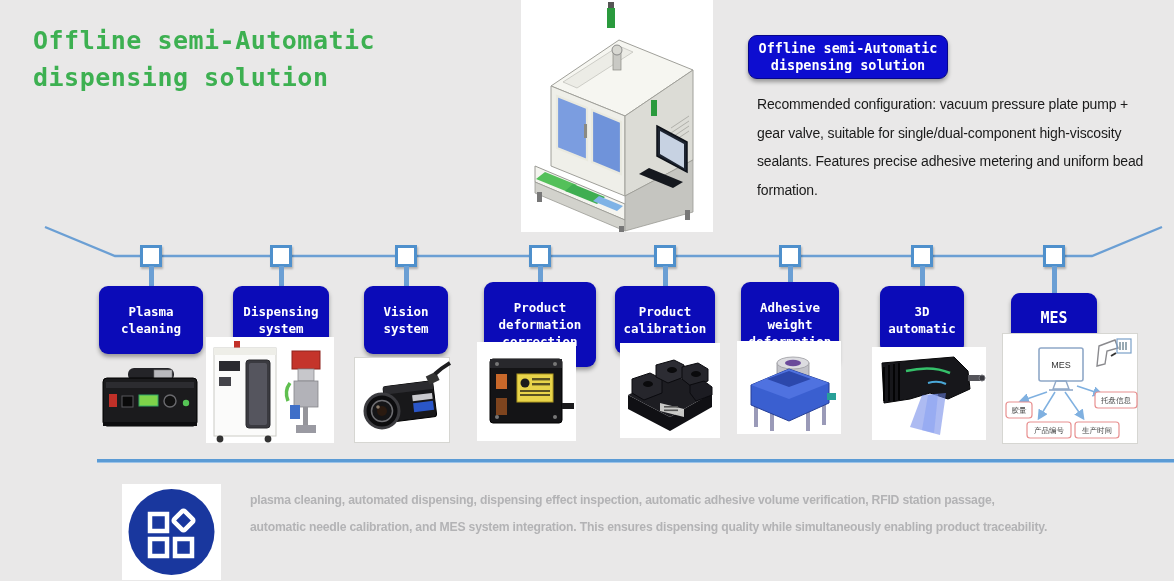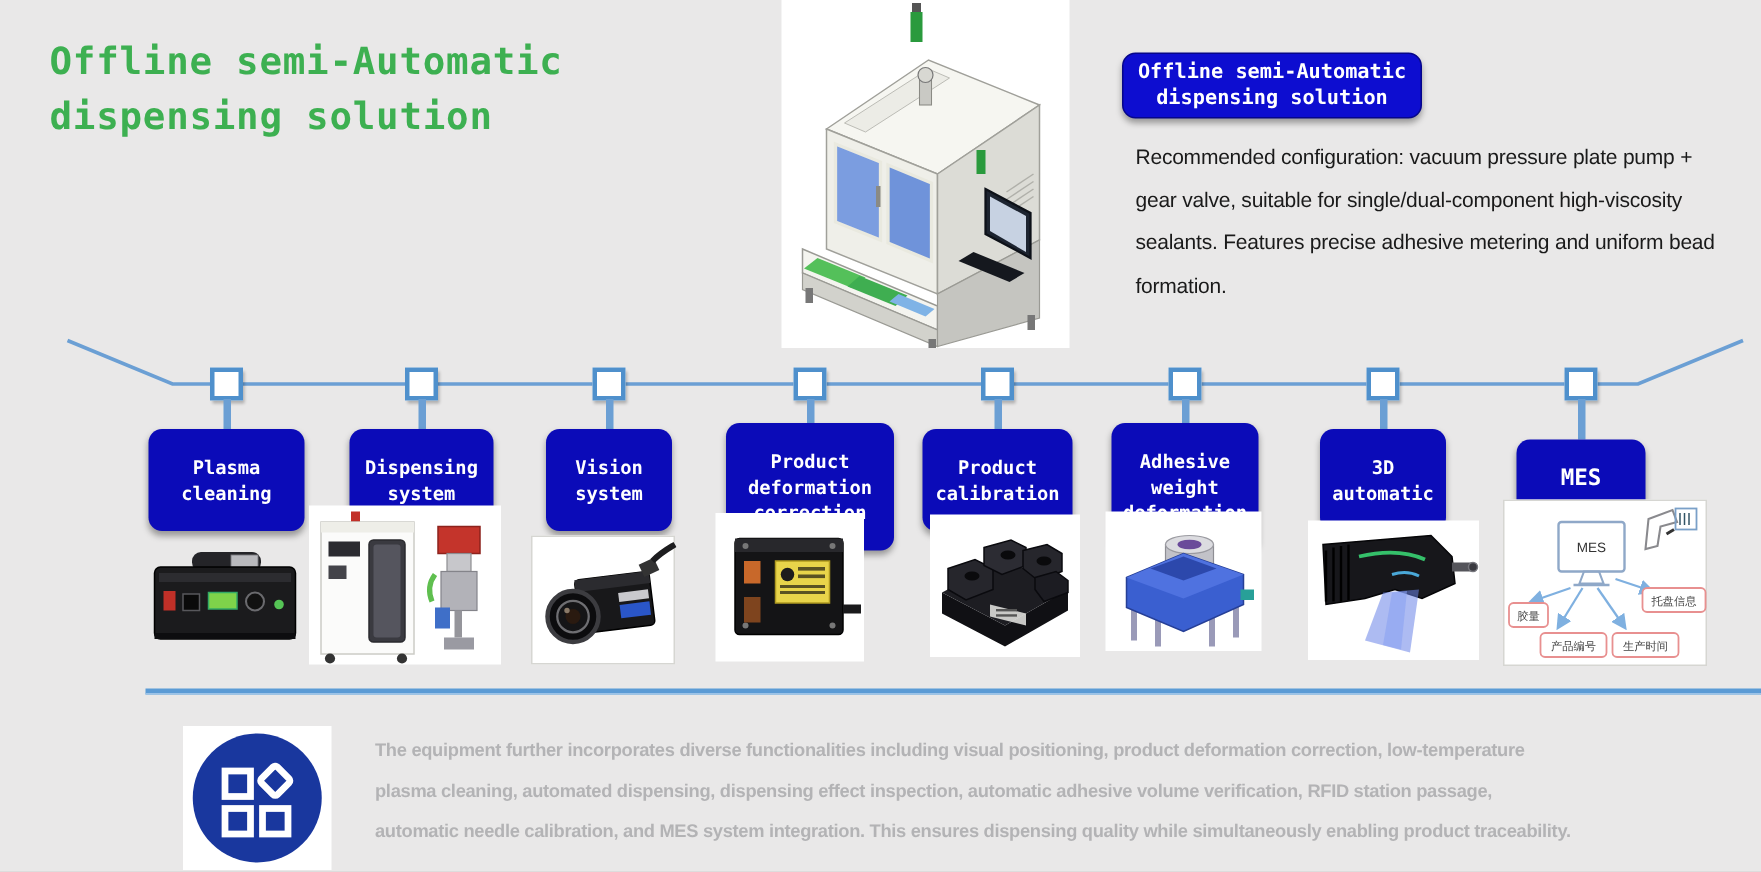--- a/index.html
+++ b/index.html
@@ -348,18 +348,17 @@
     <svg width="99" height="96" viewBox="0 0 99 96">
       <circle cx="49.5" cy="48" r="43" fill="#19379e"></circle>
       <rect x="28" y="30" width="17" height="17" fill="none" stroke="#fff" stroke-width="4.5"></rect>
       <rect x="28" y="55" width="17" height="17" fill="none" stroke="#fff" stroke-width="4.5"></rect>
       <rect x="53" y="55" width="17" height="17" fill="none" stroke="#fff" stroke-width="4.5"></rect>
       <rect x="54" y="29" width="15" height="15" rx="2" fill="none" stroke="#fff" stroke-width="4.5" transform="rotate(45 61.5 36.5)"></rect>
     </svg>
   </div>
 
   <div class="footer-text">
-    <div>The equipment further incorporates diverse functionalities including visual positioning, product deformation correction, low-temperature</div>
     <div>plasma cleaning, automated dispensing, dispensing effect inspection, automatic adhesive volume verification, RFID station passage,</div>
     <div>automatic needle calibration, and MES system integration. This ensures dispensing quality while simultaneously enabling product traceability.</div>
   </div>
 
 </div>
 
 </body></html>

